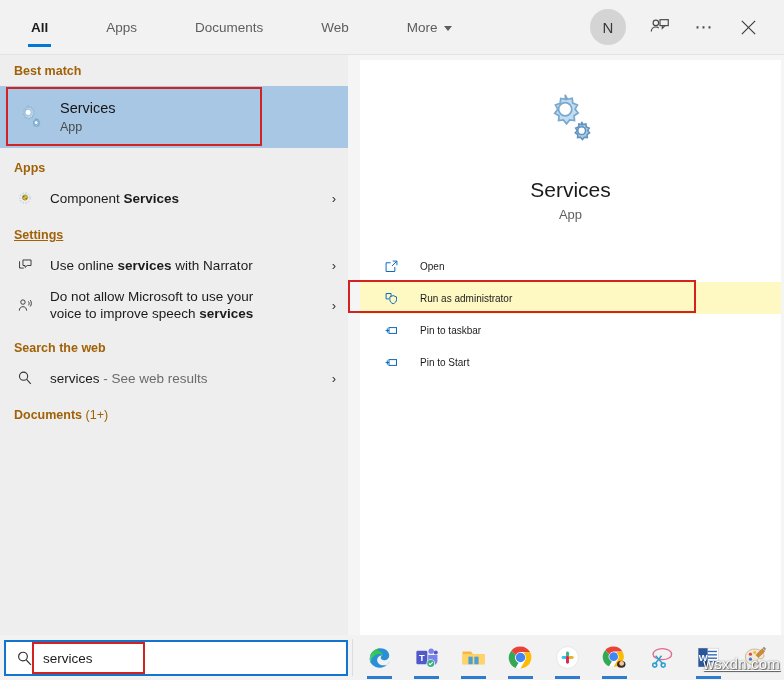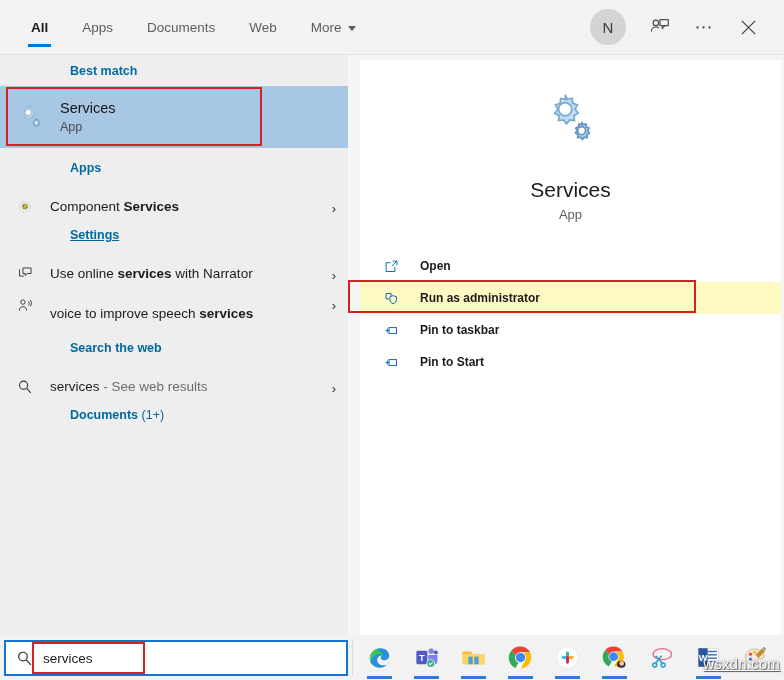--- a/index.html
+++ b/index.html
@@ -15,21 +15,21 @@
     background: #f2f2f2;
   }
 
   
   .header {
     position: absolute; top: 0; left: 0;
     width: 784px; height: 54px;
     background: #f2f2f2;
     display: flex; align-items: center;
   }
-  .tabs { display: flex; align-items: flex-end; height: 54px; padding-left: 14px; }
+  .tabs { display: flex; align-items: flex-end; height: 54px; padding-left: 14px; gap: 24px; }
   .tab {
     position: relative;
     padding: 0 17px;
     height: 54px;
     display: flex; align-items: center; justify-content: center;
     font-size: 13.5px;
     color: #5d5d5d;
     cursor: default;
     white-space: nowrap;
   }
@@ -81,26 +81,25 @@
   .left-pane {
     position: absolute;
     top: 55px; left: 0;
     width: 348px; height: 580px;
     background: #eeeeee;
     overflow: hidden;
   }
   .section-head {
     font-size: 12.5px;
     font-weight: 700;
-    color: #0369a1;
-    padding: 9px 0 6px 22px;
-    margin-left: 48px;
+    color: #a16207;
+    padding: 9px 0 6px 14px;
   }
   .res-row {
-    display: flex; align-items: flex-end;
+    display: flex; align-items: center;
     height: 34px;
     padding-left: 14px; padding-right: 12px;
     position: relative;
   }
   .res-row.two-line { height: 46px; align-items: center; }
   .res-icon {
     width: 22px; min-width: 22px;
     display: flex; align-items: center; justify-content: center;
     margin-right: 14px;
   }
@@ -173,21 +172,21 @@
     padding-left: 20px;
     position: relative;
   }
   .act-row.hovered { background: #fef9c3; }
   .act-icon {
     width: 22px; min-width: 22px;
     display: flex; align-items: center; justify-content: center;
     margin-right: 18px;
     color: #0f6cbd;
   }
-  .act-label { font-size: 12px; color: #1b1b1b; font-weight: bold; }
+  .act-label { font-size: 10px; color: #1b1b1b; }
 
   
   .taskbar {
     position: absolute;
     left: 0; top: 635px;
     width: 784px; height: 45px;
     background: #f2f2f2;
     display: flex; align-items: center;
   }
   .search-box {
@@ -347,21 +346,21 @@
     <div class="res-row two-line">
       <div class="res-icon">
         <svg width="17" height="17" viewBox="0 0 20 20" fill="none" stroke="#333" stroke-width="1.1">
           <circle cx="7" cy="6" r="2.6"></circle>
           <path d="M2.7 16c0-2.8 1.9-4.6 4.3-4.6s4.3 1.8 4.3 4.6"></path>
           <path d="M13.5 5.2c1 1.3 1 3.3 0 4.6"></path>
           <path d="M15.6 3.6c1.7 2.1 1.7 5.5 0 7.6"></path>
         </svg>
       </div>
       <div class="res-label">
-        <br>
+        <span>Do not allow Microsoft to use your</span><br>
         <span>voice to improve speech </span><b>services</b>
       </div>
       <div class="chev">›</div>
     </div>
 
     <div class="section-head" style="padding-top:13px;">Search the web</div>
 
     <div class="res-row">
       <div class="res-icon">
         <svg width="16" height="16" viewBox="0 0 18 18" fill="none" stroke="#333" stroke-width="1.2">

